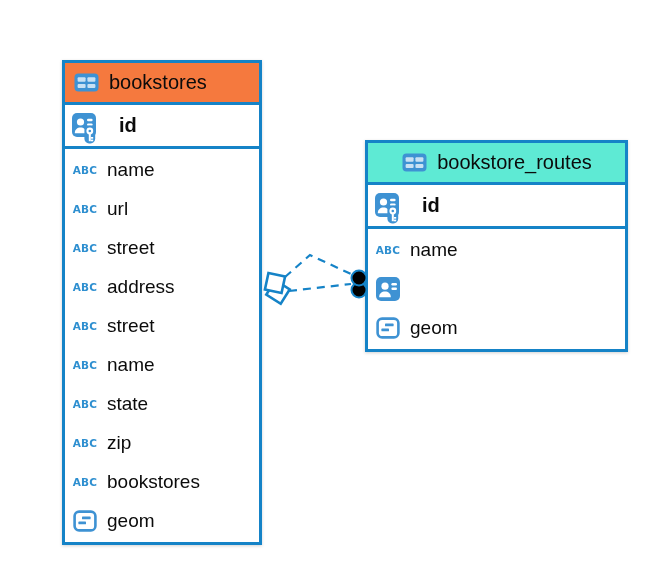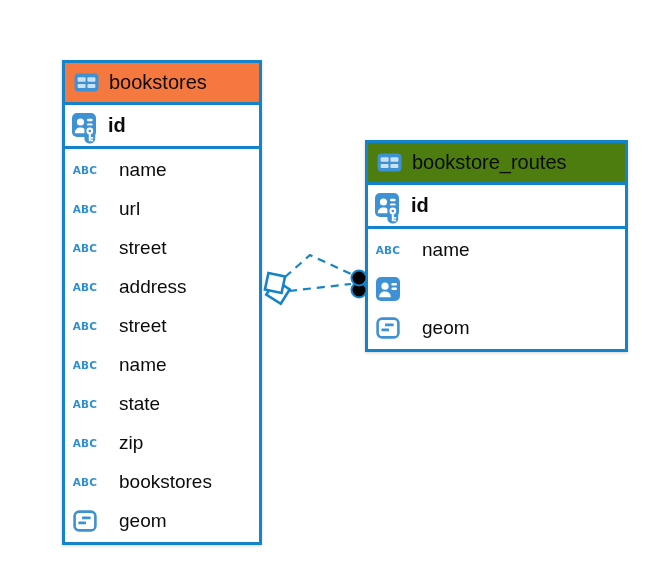--- a/index.html
+++ b/index.html
@@ -15,29 +15,29 @@
     border:3px solid #1583c7;
     box-shadow:0 1px 3px rgba(0,0,0,0.18);
     box-sizing:border-box;
   }
   .thead{
     height:42px;display:flex;align-items:center;gap:9px;
     padding:0 8px 0 7px;border-bottom:3px solid #1583c7;
     font-size:20px;white-space:nowrap;box-sizing:border-box;
   }
   .thead.orange{background:#f5793e;}
-  .thead.gray{background:#4d7c0f;}
+  .thead.gray{background:#5eead4;justify-content:center;}
   .pkrow{
-    height:44px;display:flex;align-items:center;gap:9px;
+    height:44px;display:flex;align-items:center;gap:20px;
     padding-left:6px;border-bottom:3px solid #1583c7;
     font-size:20px;font-weight:700;background:#fff;box-sizing:border-box;
   }
   .cols{padding:1px 0 2px 0;}
   .crow{
-    height:39px;display:flex;align-items:center;gap:20px;
+    height:39px;display:flex;align-items:center;gap:8px;
     padding-left:6px;font-size:19px;white-space:nowrap;
   }
   .icbox{width:28px;min-width:28px;display:flex;justify-content:center;align-items:center;overflow:visible;}
   .abc{
     width:28px;min-width:28px;text-align:center;
     font-family:"DejaVu Sans", sans-serif;
     font-size:10.5px;font-weight:800;color:#2e8fd0;letter-spacing:0.3px;
   }
   .rel-overlay{position:absolute;left:0;top:0;width:654px;height:570px;pointer-events:none;}
 </style>

